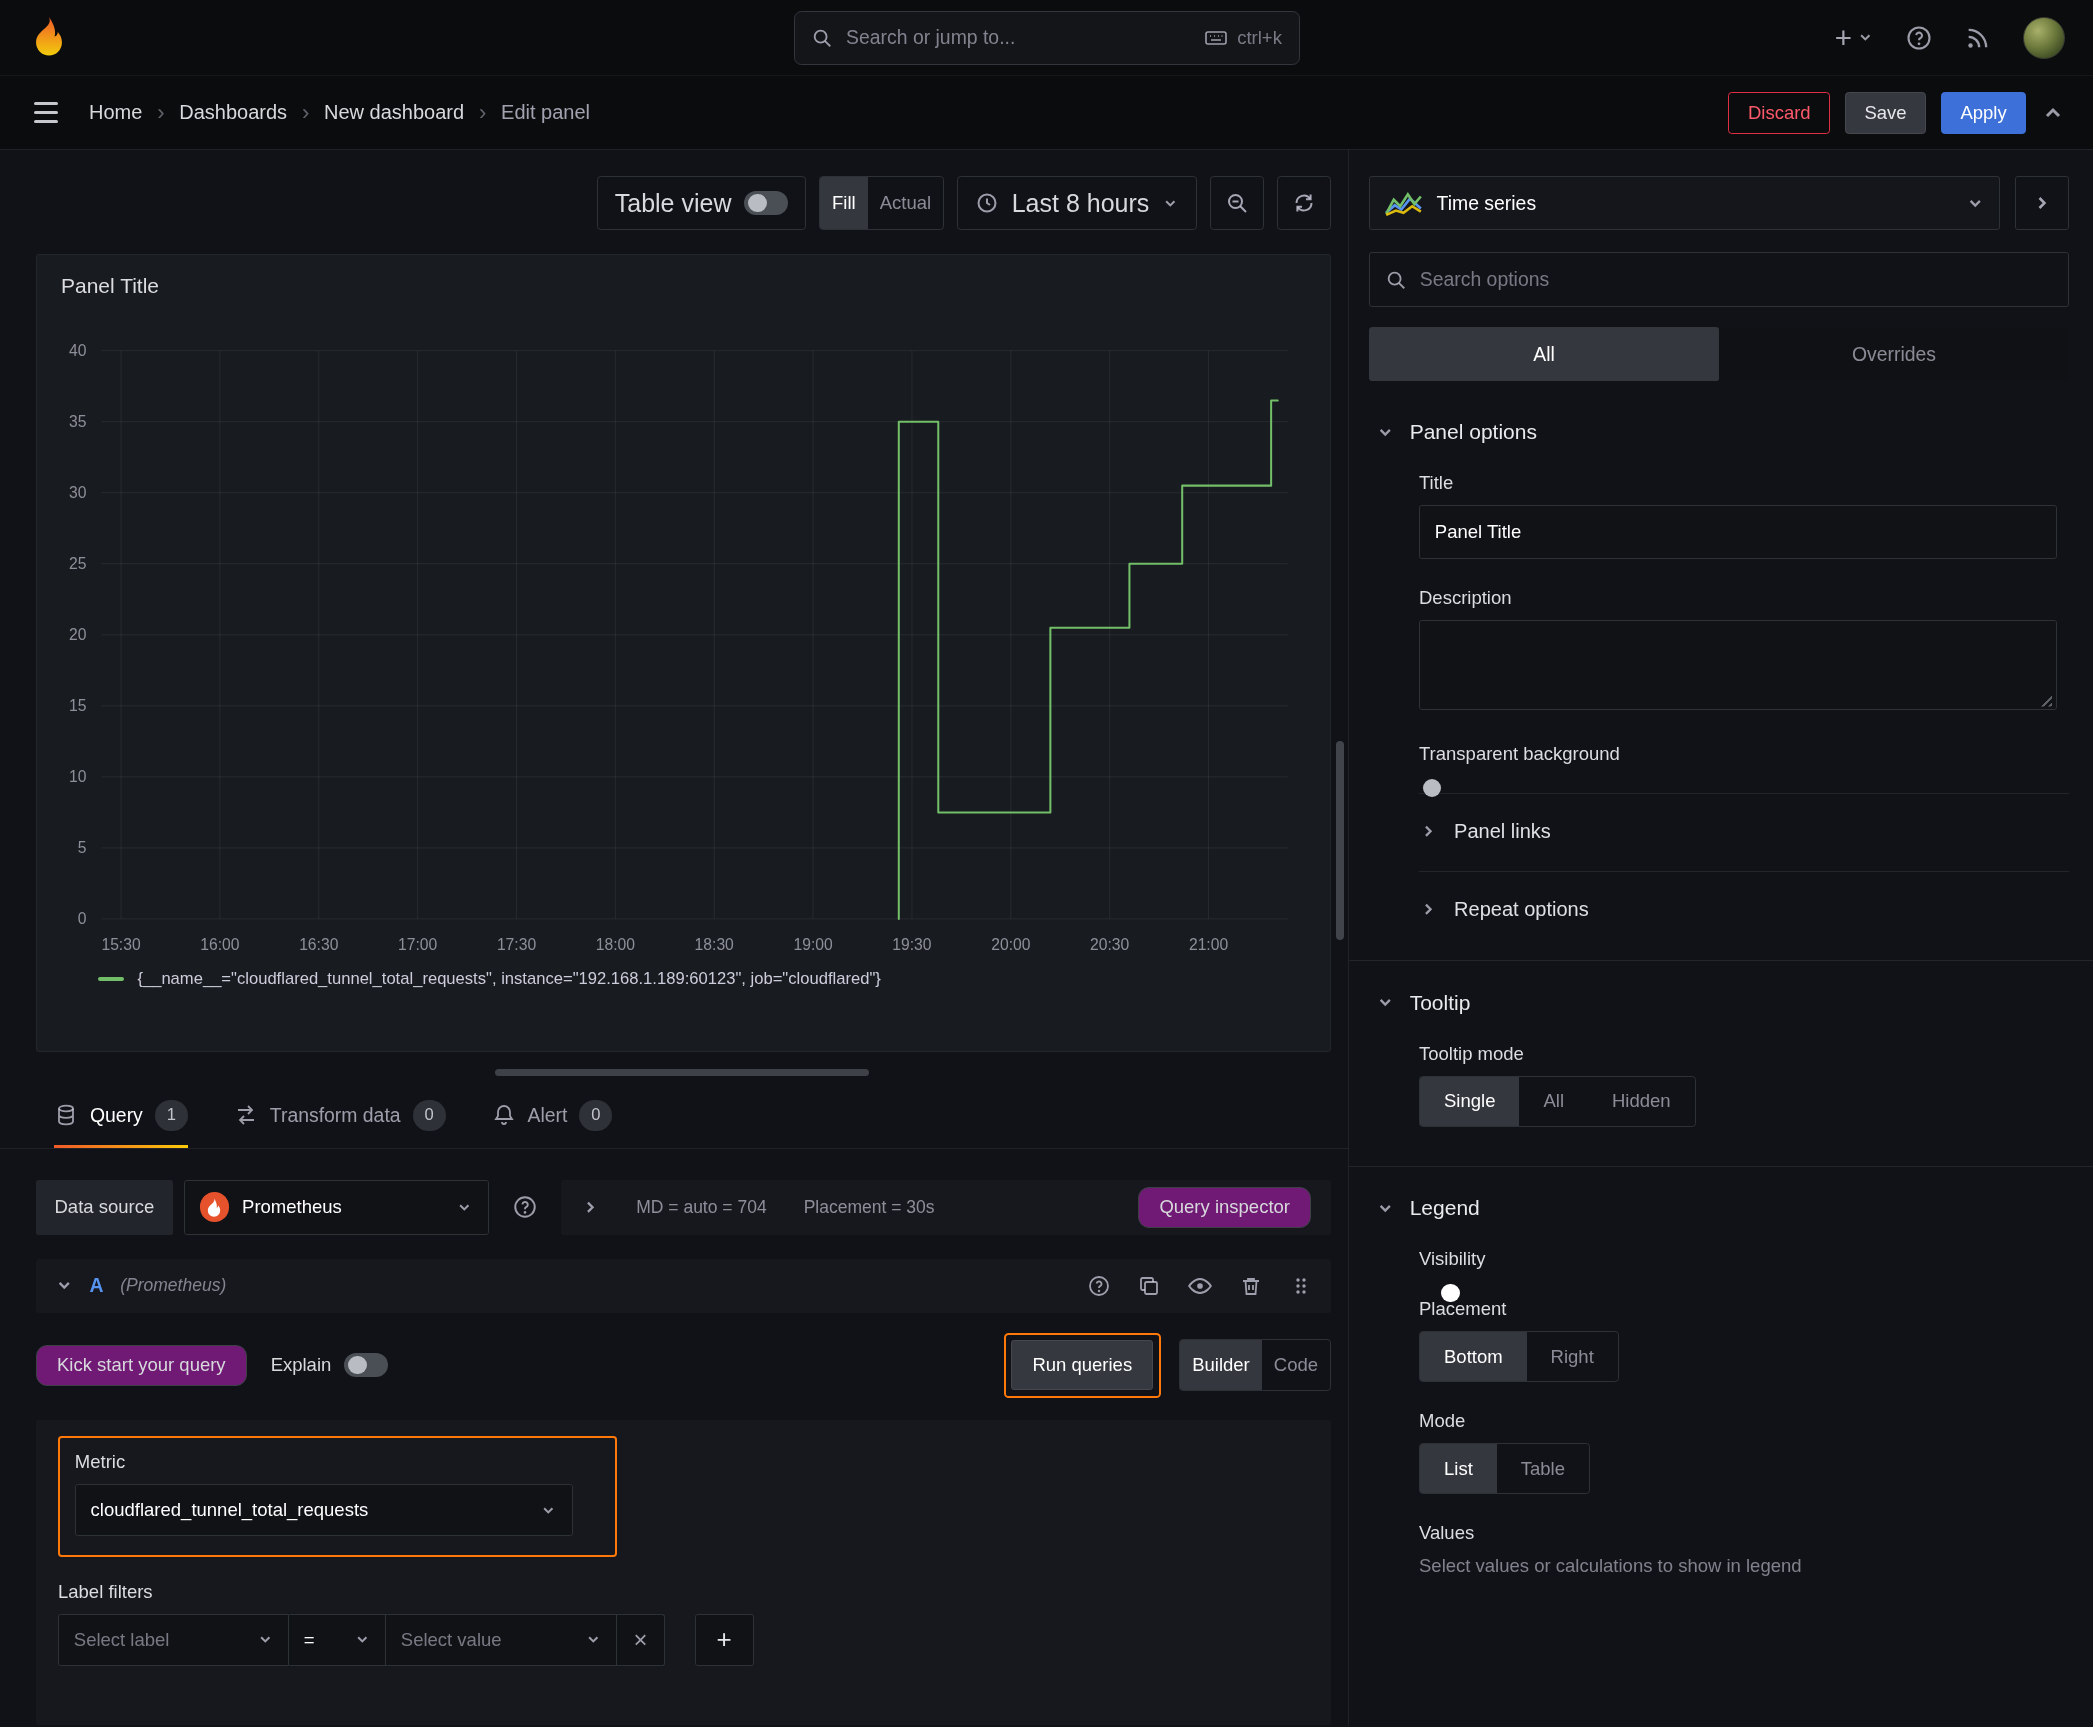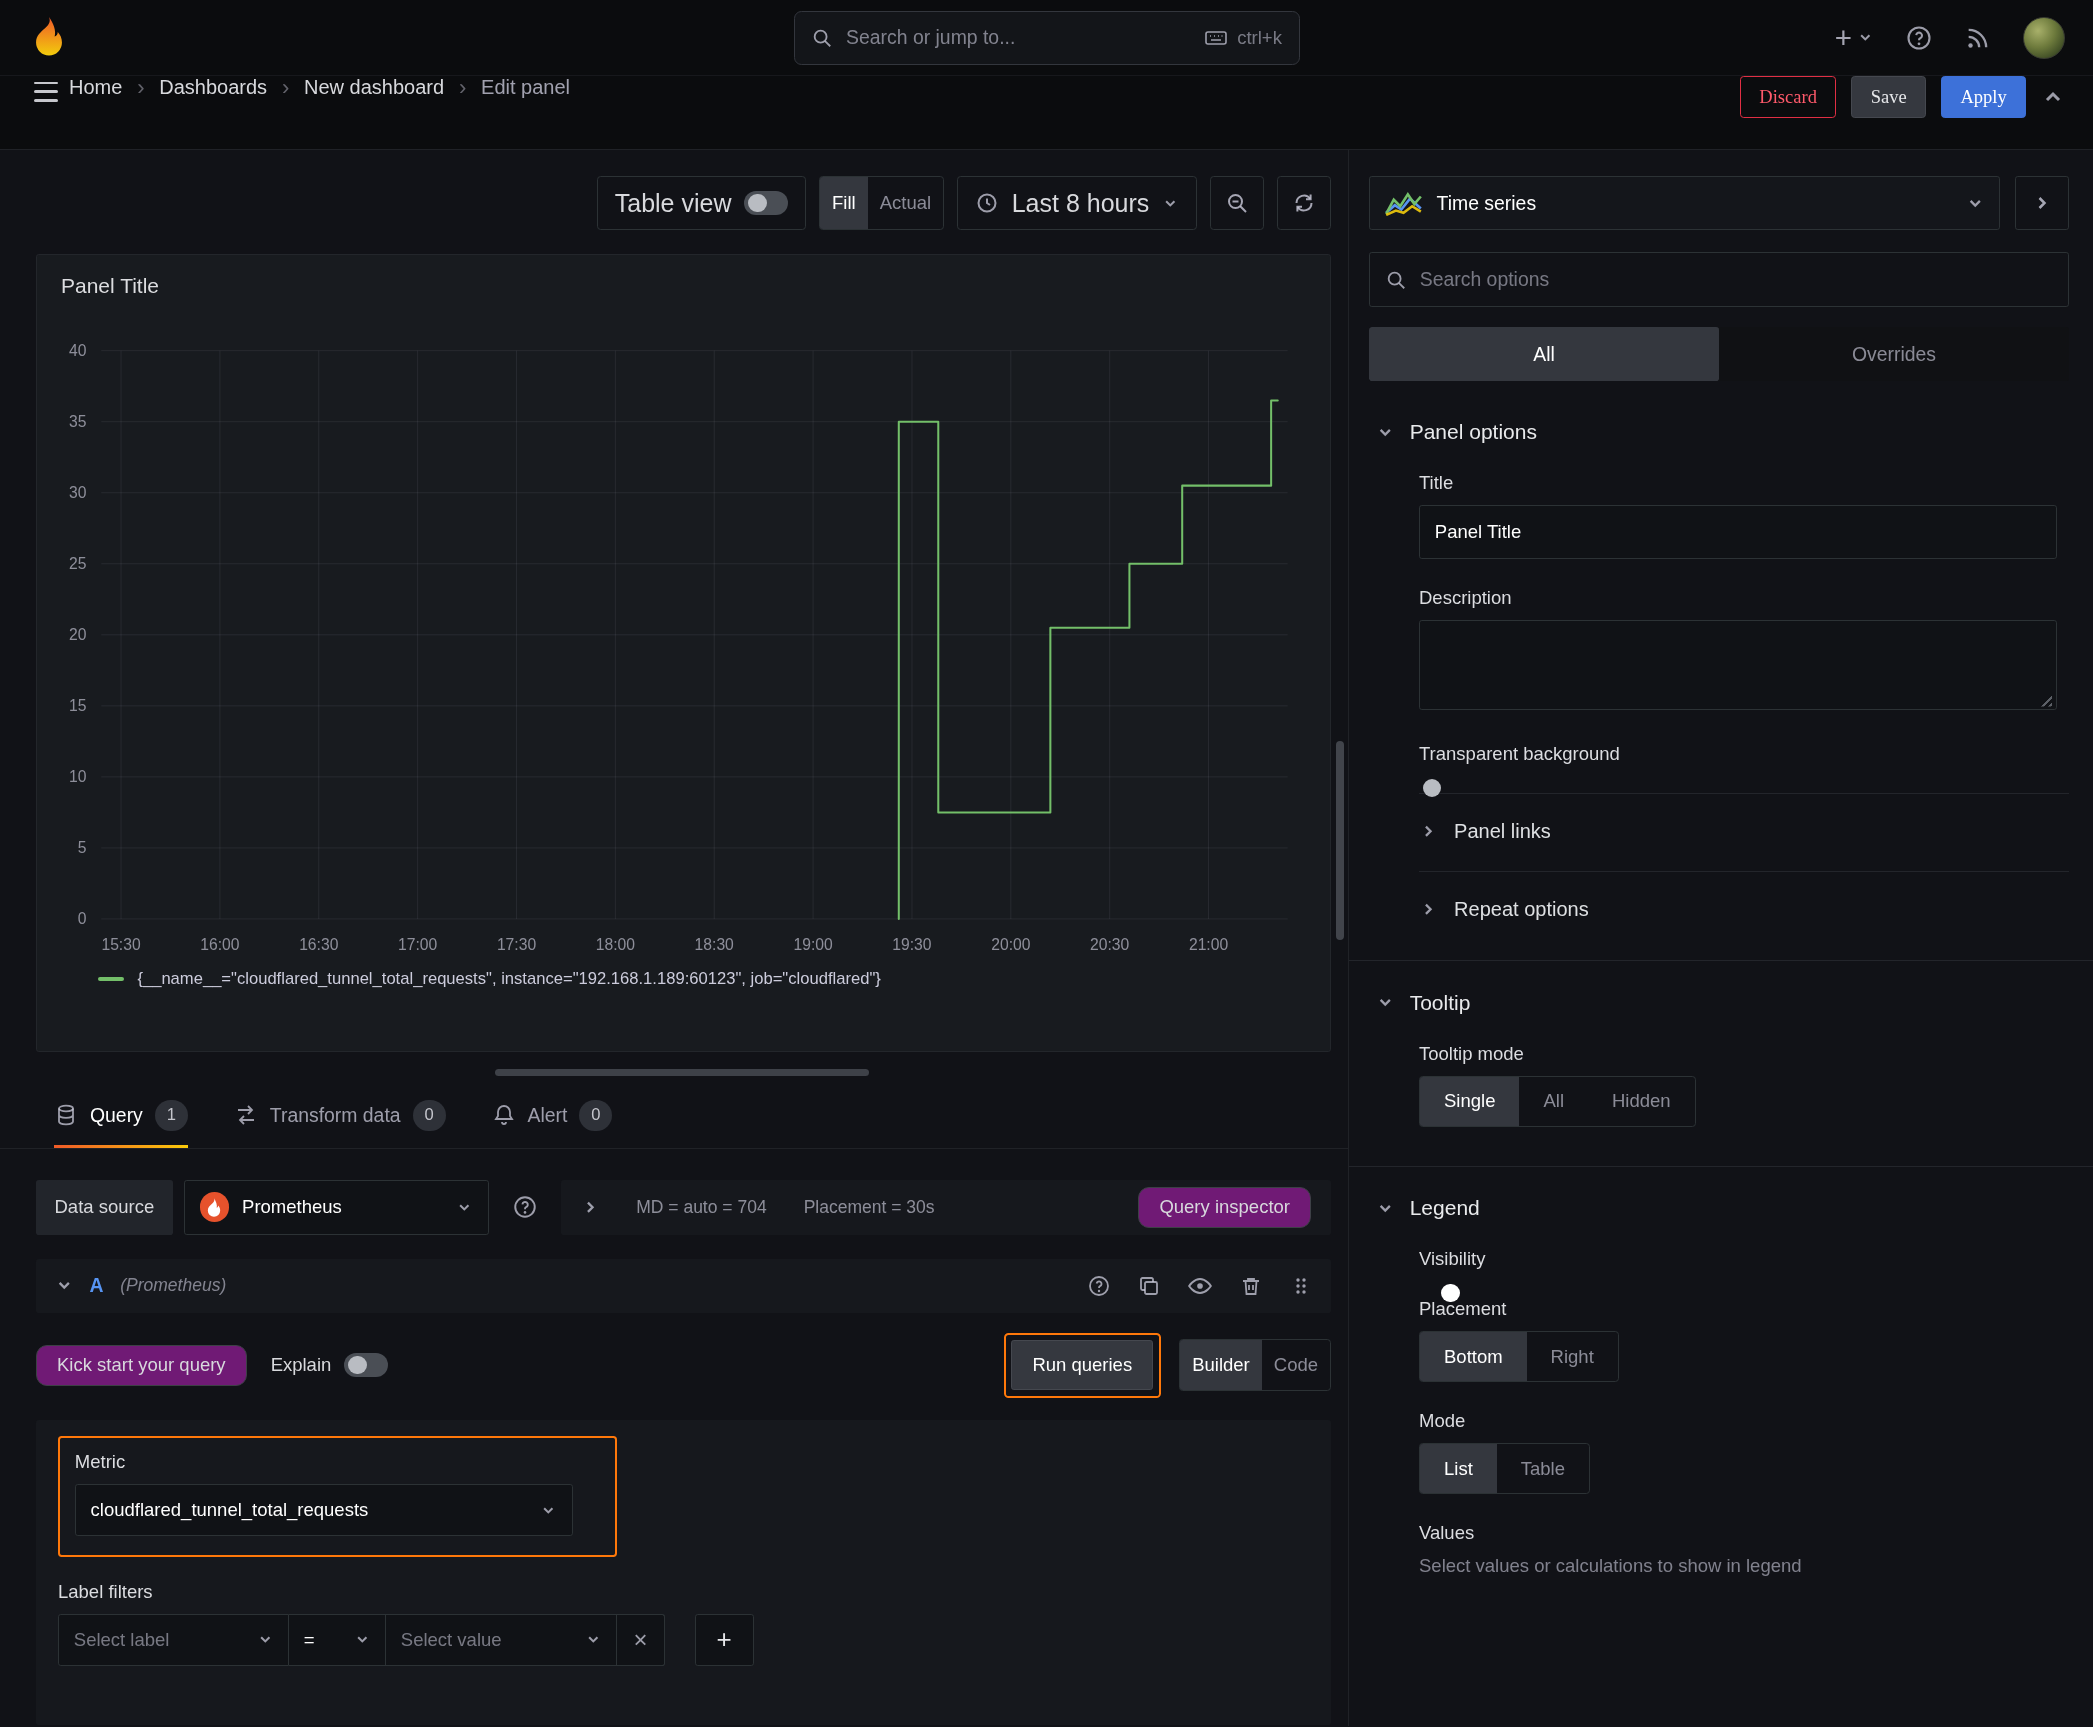--- a/index.html
+++ b/index.html
@@ -14,29 +14,29 @@
   .search{position:absolute;left:50%;transform:translateX(-50%);width:506px;height:54px;background:#131519;border:0.9px solid #33363d;border-radius:7.4px;display:flex;align-items:center;padding:0 16.6px;gap:13px;color:rgba(204,204,220,.6);font-size:19.4px}
   .search input{flex:1;background:transparent;border:none;outline:none;color:#fef9c3;font-size:19.4px;font-family:inherit}
   .search input::placeholder{color:rgba(204,204,220,.6)}
   .kbd{display:flex;gap:9.2px;align-items:center;color:rgba(204,204,220,.55);font-size:18.5px}
   .topnav-right{margin-left:auto;display:flex;align-items:center;gap:31px}
   .plus-group{display:flex;align-items:center;gap:5.5px;color:rgba(204,204,220,.8)}
   .plus-glyph{font-size:29.5px;line-height:1}
   .avatar{width:42px;height:42px;border-radius:50%;background:radial-gradient(circle at 35% 32%,#a8b06a,#6d7a3c 45%,#3c4a24 80%,#27331a);border:0.9px solid #3a3d32}
 
   
-  .crumbbar{height:74px;background:#0b0c0e;border-bottom:0.9px solid #202227;display:flex;align-items:flex-start;padding:0 28px;gap:6px}
+  .crumbbar{height:74px;background:#0b0c0e;border-bottom:0.9px solid #202227;display:flex;align-items:center;padding:0 28px;gap:26px}
   .burger{display:flex;flex-direction:column;gap:6.5px;padding:5.5px;cursor:pointer}
   .burger span{display:block;width:24px;height:2.4px;background:#c7c8cd;border-radius:1.8px}
   .crumbs{display:flex;align-items:center;gap:14.8px;font-size:20px;color:#d8d9dd}
   .crumb{cursor:pointer}
   .crumb-sep{color:rgba(204,204,220,.45);font-size:22px;line-height:1}
   .crumb-current{color:rgba(204,204,220,.78)}
   .crumb-actions{margin-left:auto;display:flex;gap:14.8px;align-items:center}
-  .btn{height:42px;border-radius:3.7px;padding:0 18.5px;font-size:18.5px;display:inline-flex;align-items:center;justify-content:center;cursor:pointer;font-family:Liberation Serif, serif}
+  .btn{height:42px;border-radius:3.7px;padding:0 18.5px;font-size:18.5px;display:inline-flex;align-items:center;justify-content:center;cursor:pointer;font-family:Liberation Sans, sans-serif}
   .btn-destructive{border:1.4px solid #e02f44;color:#ff5a6b;background:transparent}
   .btn-secondary{background:#35383f;color:#e6e7ea;border:0.9px solid #45484f}
   .btn-primary{background:#3d71d9;color:#fff;border:0.9px solid #3d71d9}
 
   
   .main{display:flex;height:1576px}
   .left{width:1348px;flex:none;position:relative}
   .scroll-thumb{position:absolute;right:3.7px;top:591px;width:8.3px;height:199px;border-radius:4.6px;background:#41444b}
 
   

